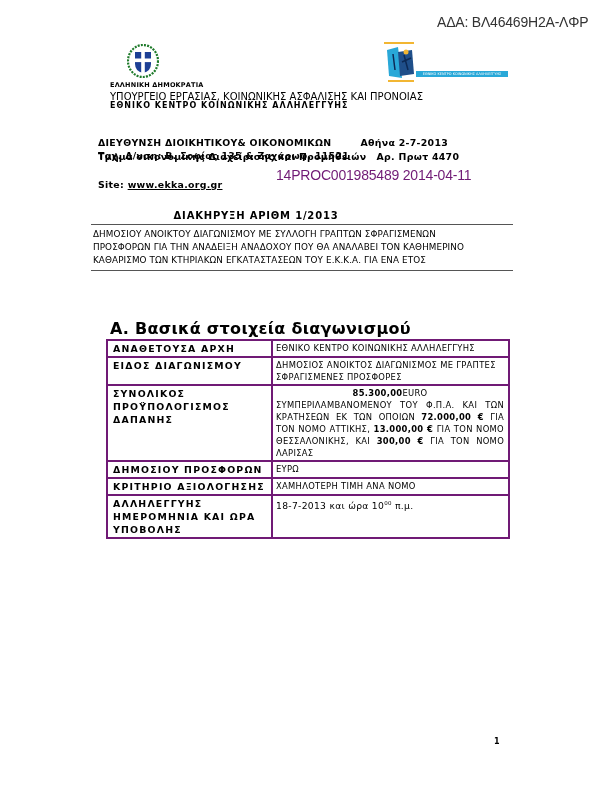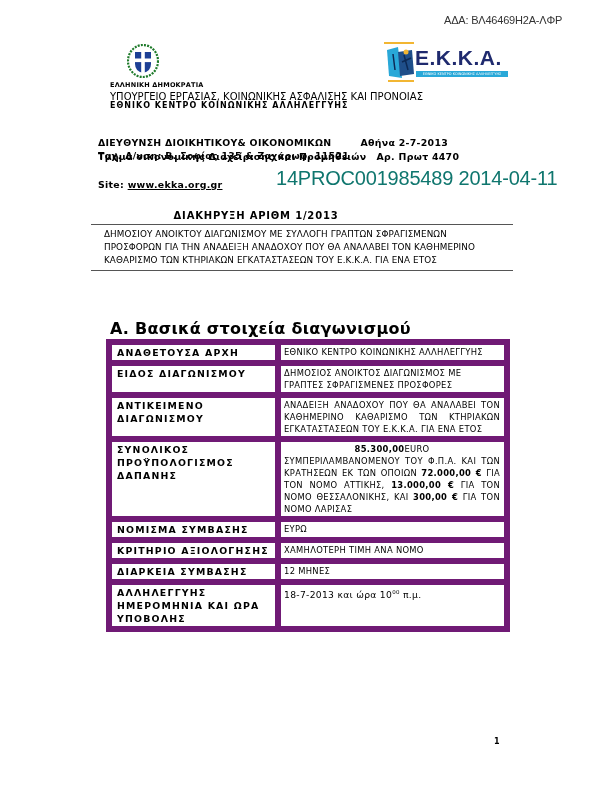--- a/index.html
+++ b/index.html
@@ -1,32 +1,32 @@
 <!DOCTYPE html>
 <html><head>
 <meta charset="utf-8">
 <style>
   html, body { margin:0; padding:0; background:#ffffff; }
   body { width:612px; height:792px; position:relative; overflow:hidden; font-family:"DejaVu Sans", sans-serif; color:#000; }
   .abs { position:absolute; }
-  .ada { top:14px; left:437px; font-family:"Liberation Sans", sans-serif; font-size:11px; color:#333; letter-spacing:-0.2px;margin-left:7px; }
+  .ada { top:14px; left:437px; font-family:"Liberation Sans", sans-serif; font-size:14px; color:#333; letter-spacing:-0.2px; }
   .emblem { left:127px; top:44px; width:30px; width:32px; height:34px; }
   .org1 { left:110px; top:81px; font-size:6.5px; font-weight:bold; letter-spacing:0.2px; }
   .org2 { left:110px; top:91px; font-size:10px; font-weight:normal; letter-spacing:0px; }
   .org3 { left:110px; top:101px; font-size:8px; font-weight:bold; letter-spacing:1px; }
   .ekka-logo { left:384px; top:40px; width:125px; height:44px; }
   .hdr-line { left:98px; font-size:9.4px; font-weight:bold; letter-spacing:0.3px; white-space:nowrap; }
   .site-link { text-decoration:underline; }
-  .stamp { left:276px; top:167px; font-family:"Liberation Sans", sans-serif; font-size:20px; color:#0f766e; white-space:nowrap; letter-spacing:-0.2px; }
+  .stamp { left:276px; top:167px; font-family:"Liberation Sans", sans-serif; font-size:14px; color:#701a75; white-space:nowrap; letter-spacing:-0.2px; }
   .title { left:0; width:512px; top:210px; text-align:center; font-size:10px; font-weight:bold; letter-spacing:0.8px; }
   .subject-box { left:91px; top:224px; width:422px; height:45px; border-top:1.5px solid #555; border-bottom:1.5px solid #555; }
-  .subject-text { position:absolute; left:13px; top:3px; font-size:8.8px; line-height:13px; letter-spacing:0.1px; white-space:nowrap; }
+  .subject-text { position:absolute; left:2px; top:3px; font-size:8.8px; line-height:13px; letter-spacing:0.1px; white-space:nowrap; }
   .sec-heading { left:110px; top:319px; font-size:16px; font-weight:bold; letter-spacing:0.3px; }
   table.info { position:absolute; left:106px; top:339px; width:404px; border-collapse:collapse; }
-  table.info td { border:6px solid #701a75; vertical-align:top; padding:1px 4px 1px 3px; font-size:8.4px; line-height:12px; }
+  table.info td { border:2px solid #701a75; vertical-align:top; padding:1px 4px 1px 3px; font-size:8.4px; line-height:12px; }
   table.info td.k { width:154px; font-weight:bold; font-size:9.4px; letter-spacing:1.2px; line-height:13px; padding-left:5px; }
   table.info td.v { letter-spacing:0.3px; }
   td.just { text-align:justify; text-align-last:left; }
   .bold { font-weight:bold; }
   .page-num { left:494px; top:737px; font-size:8px; font-weight:bold; }
   sup { font-size:5.5px; vertical-align:super; }
 </style>
 </head>
 <body>
 
@@ -45,21 +45,20 @@
 
 <div class="abs ekka-logo">
   <svg width="125" height="44" viewBox="0 0 125 44">
     <rect x="0" y="2" width="30" height="2" fill="#f2b632"></rect>
     <rect x="4" y="40" width="26" height="2" fill="#f2b632"></rect>
     <path d="M3 10 L14 7 L18 38 L5 36 Z" fill="#29a8d8"></path>
     <path d="M14 12 L28 10 L30 34 L16 36 Z" fill="#1f4f8a"></path>
     <path d="M9 14 L11 30 M20 15 L24 30 M18 22 L27 18" stroke="#0d2a55" stroke-width="1.5" fill="none"></path>
     <circle cx="22" cy="12" r="2.5" fill="#f2b632"></circle>
   </svg>
-  <div class="abs" style="left:31px;top:6px;font-family:'Liberation Sans',sans-serif;font-weight:bold;font-size:21px;color:#1f2a6e;letter-spacing:0.5px;">Ε.Κ.Κ.Α.</div>
   <div class="abs" style="left:32px;top:31px;width:92px;height:6px;background:#29a8d8;color:#fff;font-size:3.5px;line-height:6px;white-space:nowrap;overflow:hidden;text-align:center;">ΕΘΝΙΚΟ ΚΕΝΤΡΟ ΚΟΙΝΩΝΙΚΗΣ ΑΛΛΗΛΕΓΓΥΗΣ</div>
 </div>
 
 <div class="abs hdr-line" style="top:137px;">
   <span>ΔΙΕΥΘΥΝΣΗ ΔΙΟΙΚΗΤΙΚΟΥ&amp; ΟΙΚΟΝΟΜΙΚΩΝ</span>
   <span style="display:inline-block;width:22px;"></span>
   <span>Αθήνα 2-7-2013</span>
 </div>
 <div class="abs hdr-line" style="top:151px;">
   <span>Τμήμα οικονομικής Διαχείρισης και Προμηθειών</span>
@@ -90,50 +89,42 @@
   <tbody>
       <tr>
     <td class="k">ΑΝΑΘΕΤΟΥΣΑ ΑΡΧΗ</td>
     <td class="v">ΕΘΝΙΚΟ ΚΕΝΤΡΟ ΚΟΙΝΩΝΙΚΗΣ ΑΛΛΗΛΕΓΓΥΗΣ</td>
   </tr>
   <tr>
     <td class="k">ΕΙΔΟΣ ΔΙΑΓΩΝΙΣΜΟΥ</td>
     <td class="v">ΔΗΜΟΣΙΟΣ ΑΝΟΙΚΤΟΣ ΔΙΑΓΩΝΙΣΜΟΣ ΜΕ ΓΡΑΠΤΕΣ ΣΦΡΑΓΙΣΜΕΝΕΣ ΠΡΟΣΦΟΡΕΣ</td>
   </tr>
   <tr>
-    <td class="k">ΑΝΤΙΚΕΙΜΕΝΟ ΔΙΑΓΩΝΙΣΜΟΥ</td>
-    <td class="v just">ΑΝΑΔΕΙΞΗ ΑΝΑΔΟΧΟΥ ΠΟΥ ΘΑ ΑΝΑΛΑΒΕΙ ΤΟΝ ΚΑΘΗΜΕΡΙΝΟ ΚΑΘΑΡΙΣΜΟ ΤΩΝ ΚΤΗΡΙΑΚΩΝ ΕΓΚΑΤΑΣΤΑΣΕΩΝ ΤΟΥ Ε.Κ.Κ.Α. ΓΙΑ ΕΝΑ ΕΤΟΣ</td>
-  </tr>
-  <tr>
     <td class="k">ΣΥΝΟΛΙΚΟΣ ΠΡΟΫΠΟΛΟΓΙΣΜΟΣ ΔΑΠΑΝΗΣ</td>
     <td class="v just">
       <div style="display:flex;justify-content:center;">
         <span class="bold">85.300,00</span>
         <span>EURO</span>
       </div>
       <span>ΣΥΜΠΕΡΙΛΑΜΒΑΝΟΜΕΝΟΥ ΤΟΥ Φ.Π.Α. ΚΑΙ ΤΩΝ ΚΡΑΤΗΣΕΩΝ ΕΚ ΤΩΝ ΟΠΟΙΩΝ</span>
       <span class="bold">72.000,00 €</span>
       <span>ΓΙΑ ΤΟΝ ΝΟΜΟ ΑΤΤΙΚΗΣ,</span>
       <span class="bold">13.000,00 €</span>
       <span>ΓΙΑ ΤΟΝ ΝΟΜΟ ΘΕΣΣΑΛΟΝΙΚΗΣ, ΚΑΙ</span>
       <span class="bold">300,00 €</span>
       <span>ΓΙΑ ΤΟΝ ΝΟΜΟ ΛΑΡΙΣΑΣ</span>
     </td>
   </tr>
   <tr>
-    <td class="k">ΝΟΜΙΣΜΑ ΣΥΜΒΑΣΗΣ</td>
+    <td class="k">ΔΗΜΟΣΙΟΥ ΠΡΟΣΦΟΡΩΝ</td>
     <td class="v">ΕΥΡΩ</td>
   </tr>
   <tr>
     <td class="k">ΚΡΙΤΗΡΙΟ ΑΞΙΟΛΟΓΗΣΗΣ</td>
     <td class="v">ΧΑΜΗΛΟΤΕΡΗ ΤΙΜΗ  ΑΝΑ ΝΟΜΟ</td>
-  </tr>
-  <tr>
-    <td class="k">ΔΙΑΡΚΕΙΑ ΣΥΜΒΑΣΗΣ</td>
-    <td class="v">12 ΜΗΝΕΣ</td>
   </tr>
   <tr>
     <td class="k">ΑΛΛΗΛΕΓΓΥΗΣ ΗΜΕΡΟΜΗΝΙΑ ΚΑΙ ΩΡΑ ΥΠΟΒΟΛΗΣ</td>
     <td class="v" style="font-size:9.2px;">
       <span>18-7-2013 και ώρα 10</span><sup>00</sup><span> π.μ.</span>
     </td>
   </tr>
 </tbody>
   </table>
 

